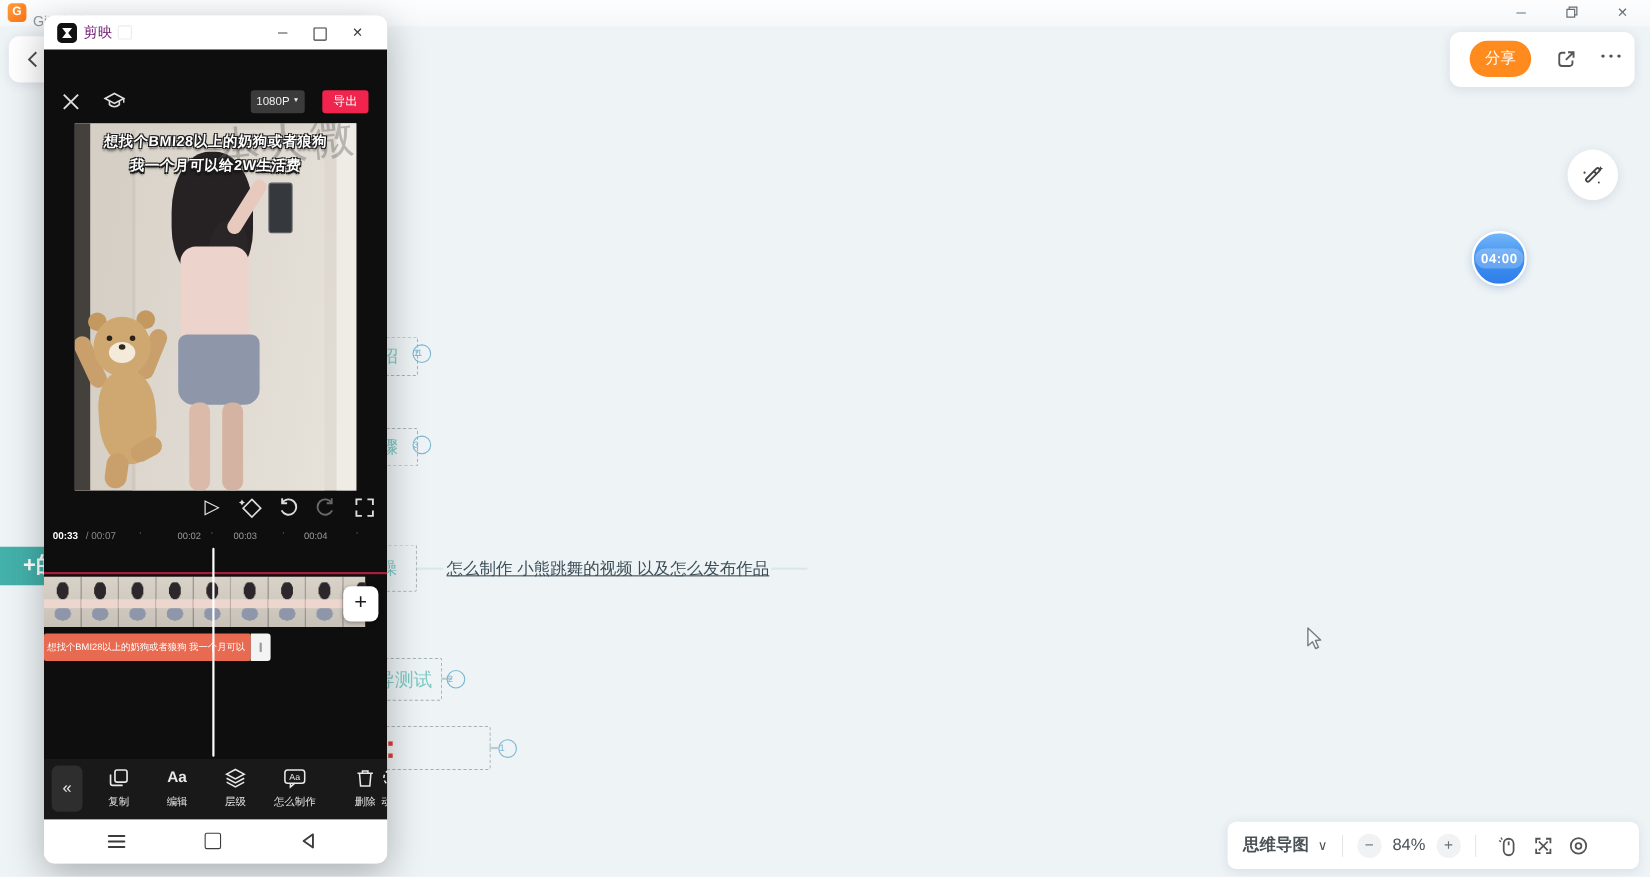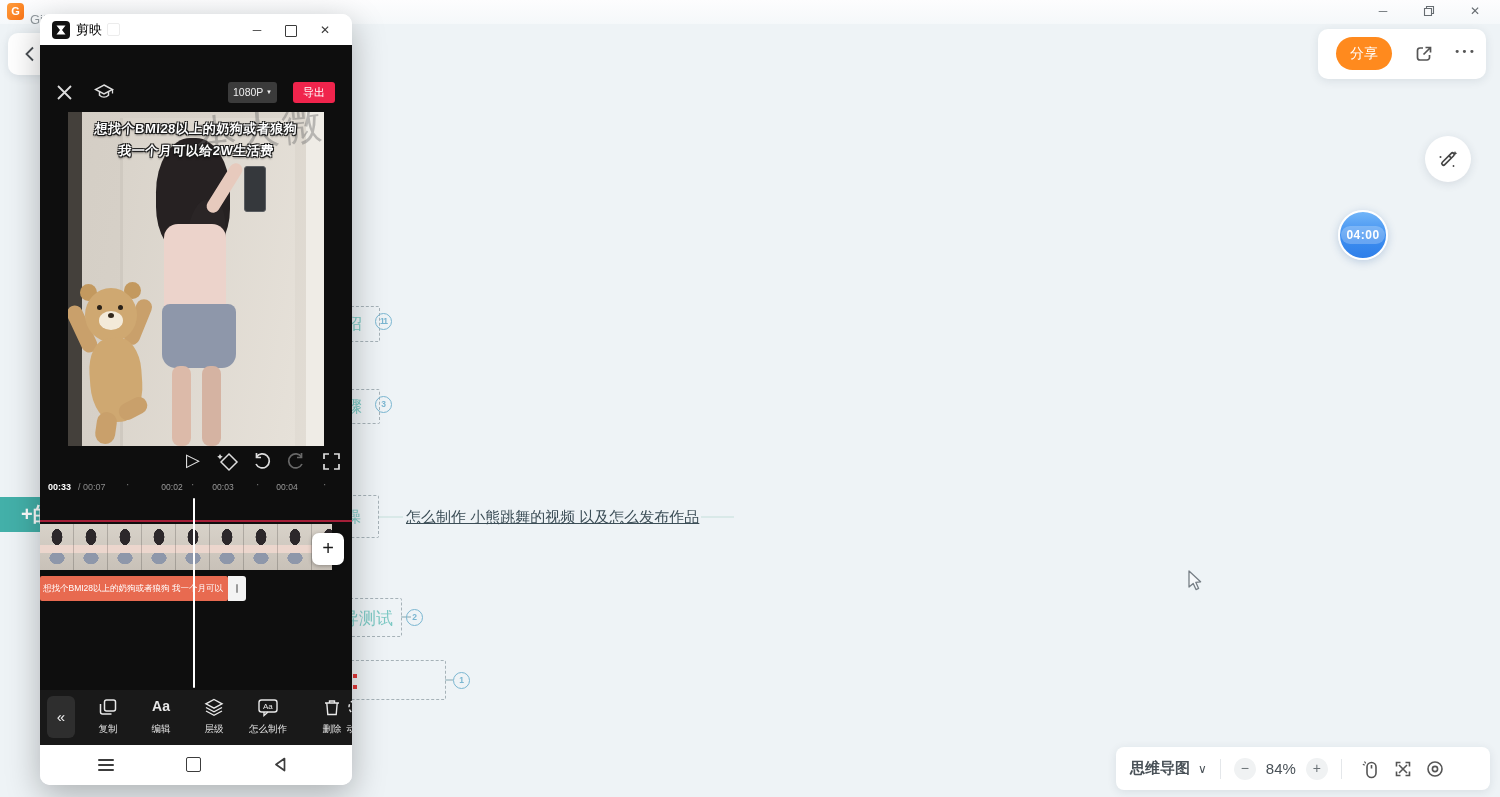--- a/index.html
+++ b/index.html
@@ -20,32 +20,32 @@
   .bb-label{font-size:15px;color:#4a5258;font-weight:bold;}
   .bb-chev{font-size:12px;color:#4a5258;margin-left:8px;}
   .bb-div{width:1px;height:20px;background:#e4e7ea;margin:0 13px;}
   .bb-step{width:22px;height:22px;border-radius:50%;background:#f0f2f3;color:#6b7277;font-size:14px;text-align:center;line-height:21px;}
   .bb-zoom{font-size:15px;color:#4a5258;margin:0 10px;}
   .bb-icon{margin:0 6px;display:flex;}
   
   .node-left{left:0;top:497px;width:37px;height:35px;background:var(--node-teal,#43b0a9);border-radius:0 4px 4px 0;color:#fff;font-weight:bold;font-size:20px;line-height:35px;padding-left:21px;white-space:nowrap;overflow:hidden;}
   .stub{border:1.6px dashed #a6b2b8;border-radius:2px;background:transparent;}
   .stub-char{position:absolute;color:var(--stub-teal,#7cc9c4);font-size:16px;white-space:nowrap;}
-  .numcircle{width:15px;height:15px;border-radius:50%;border:1.4px solid var(--num-blue,#7ab6d1);color:var(--num-blue,#7ab6d1);font-size:8.5px;text-align:center;line-height:15px;background:transparent;font-weight:bold;}
+  .numcircle{width:15px;height:15px;border-radius:50%;border:1.4px solid var(--num-blue,#7ab6d1);color:var(--num-blue,#7ab6d1);font-size:8.5px;line-height:15px;background:transparent;}
   .link{background:#d9e9e8;height:2px;}
   .dashlink{border-top:2px dashed #b9cdd3;height:0;}
   .center-node{font-size:15px;color:var(--ink,#3c4e57);white-space:nowrap;}
   .script{left:737px;top:449px;width:442px;font-size:15px;color:var(--ink,#3c4e57);line-height:18px;}
   .script .ind{padding-left:46px;}
   .reddot{width:4px;height:4px;background:#e03a3a;}
   
   .phone{left:40px;top:14px;width:312px;height:771px;background:#fff;border-radius:10px;box-shadow:0 10px 34px rgba(0,0,0,.28);overflow:hidden;z-index:50;}
   .ptitle{position:absolute;left:0;top:0;width:100%;height:31px;background:#fff;display:flex;align-items:center;padding-left:12px;box-sizing:border-box;}
   .plogo{width:18px;height:18px;border-radius:4px;background:#111;display:flex;align-items:center;justify-content:center;}
-  .pname{font-size:13px;color:#000000;margin-left:6px;}
+  .pname{font-size:13px;color:#701a75;margin-left:6px;}
   .pbadge{width:11px;height:11px;border:1px solid #ddd;border-radius:2px;opacity:.55;margin-left:5px;}
   .pwinbtn{position:absolute;top:4px;width:24px;height:24px;text-align:center;line-height:24px;color:#3b3b3b;font-size:12px;}
   .pmax{width:10px;height:10px;border:1.3px solid #3b3b3b;border-radius:1px;display:inline-block;margin-top:7px;}
   .pscreen{position:absolute;left:0;top:31px;width:312px;height:700px;background:#0e0e0e;}
   .respill{left:188px;top:37px;width:49px;height:21px;background:#3b3b3b;border-radius:3px;color:#eee;font-size:10.5px;text-align:center;line-height:21px;}
   .expill{left:253px;top:37px;width:42px;height:21px;background:var(--export-red,#f0244c);border-radius:3px;color:#fff;font-size:11px;font-weight:normal;text-align:center;line-height:21px;}
   .video{left:28px;top:67px;width:256px;height:334px;background:linear-gradient(100deg,#d4cec5 0%,#d9d3ca 55%,#e3ded6 100%);overflow:hidden;}
   .cap{position:absolute;left:0;width:100%;text-align:center;color:#fff;font-weight:bold;font-size:13px;letter-spacing:.5px;transform:skewX(-4deg);text-shadow:-1px -1px 0 #1a1a1a,1px -1px 0 #1a1a1a,-1px 1px 0 #1a1a1a,1px 1px 0 #1a1a1a,0 2px 2px rgba(0,0,0,.55);z-index:6;}
   .watermark{position:absolute;left:128px;top:-10px;font-family:"DejaVu Serif",serif;font-size:40px;color:rgba(100,100,100,.40);transform:rotate(-6deg);letter-spacing:3px;z-index:5;white-space:nowrap;}
   .ruler-tick{position:absolute;width:40px;text-align:center;font-size:8.5px;color:#9a9a9a;top:437px;}

